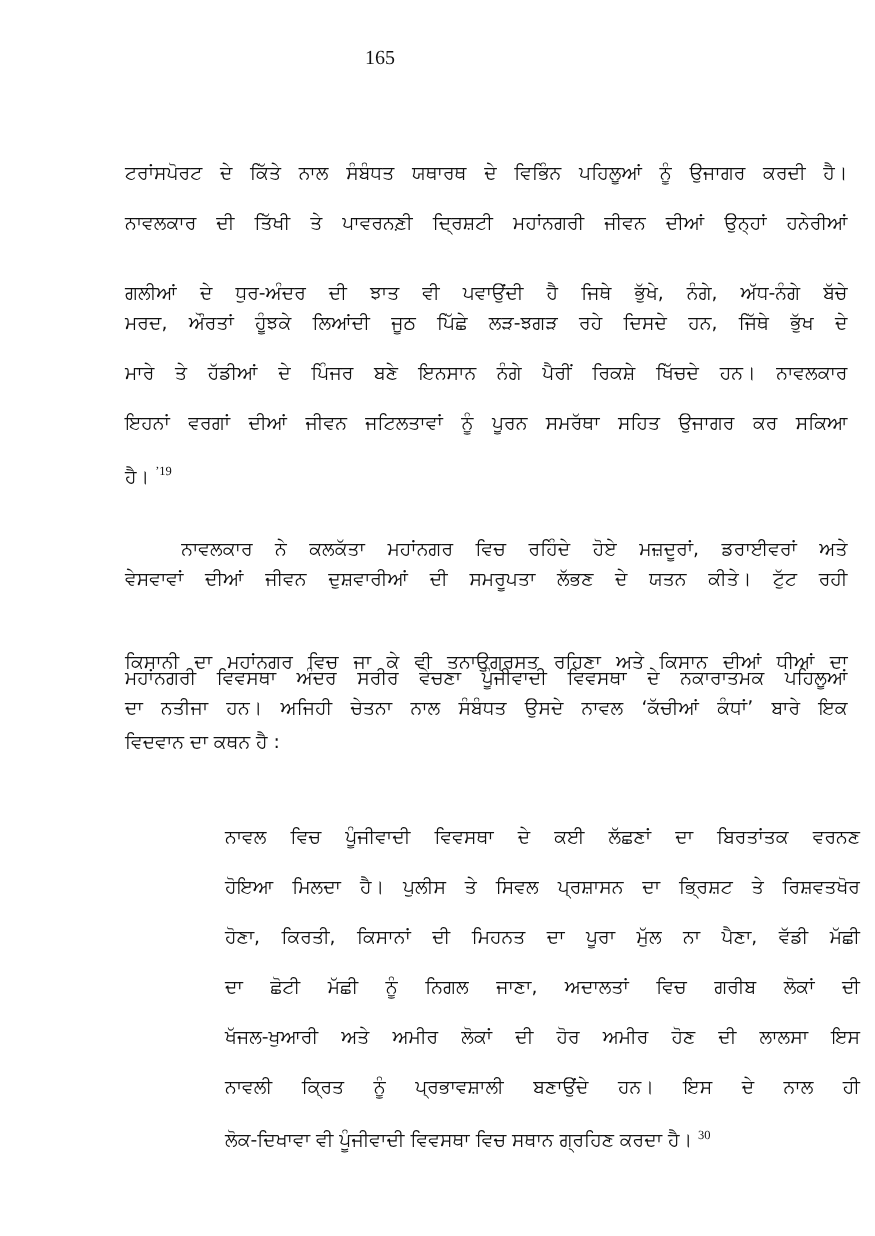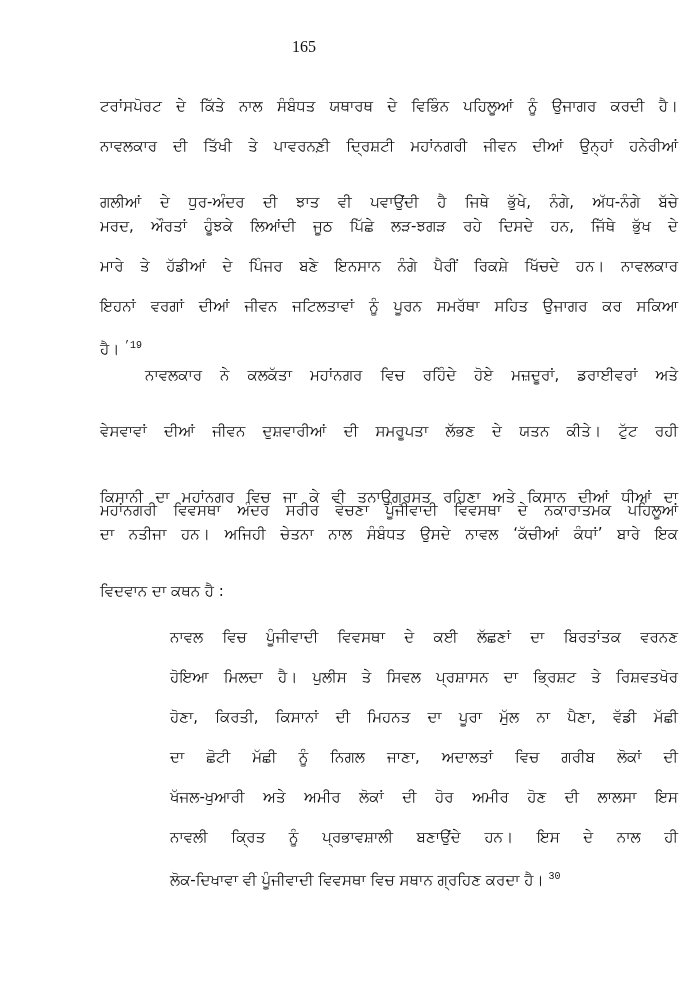--- a/index.html
+++ b/index.html
@@ -1,47 +1,47 @@
 <!DOCTYPE html>
 <html><head>
 <meta charset="utf-8">
 <style>
   html, body { margin:0; padding:0; background:#ffffff; }
   body { width:700px; height:989px; position:relative; overflow:hidden;
          font-family: "DejaVu Sans", sans-serif; color:#111; }
   .page-number { position:absolute; top:38px; left:0; width:608px; text-align:center;
          font-family:"Liberation Serif", serif; font-size:16px; }
   .line { position:absolute; left:100px; width:578px; font-size:15px; line-height:20px;
-          white-space:nowrap; text-align:justify; text-align-last:justify; }
+          white-space:nowrap; text-align:justify; text-align-last:justify;margin-top:32px; }
   .line.last { text-align-last:left; }
-  .q { left:170px; width:508px; }
-  sup { font-family:Liberation Mono, monospace; font-size:10px; vertical-align:6px; }
+  .q { left:180px; width:508px; }
+  sup { font-family:Liberation Serif, serif; font-size:10px; vertical-align:6px; }
 </style>
 </head>
 <body>
 
 <div class="page-number">165</div>
 
 <div>
   <div class="line" style="top:96px">ਟਰਾਂਸਪੋਰਟ ਦੇ ਕਿੱਤੇ ਨਾਲ ਸੰਬੰਧਤ ਯਥਾਰਥ ਦੇ ਵਿਭਿੰਨ ਪਹਿਲੂਆਂ ਨੂੰ ਉਜਾਗਰ ਕਰਦੀ ਹੈ।</div>
   <div class="line" style="top:136px">ਨਾਵਲਕਾਰ ਦੀ ਤਿੱਖੀ ਤੇ ਪਾਵਰਨਣ਼ੀ ਦ੍ਰਿਸ਼ਟੀ ਮਹਾਂਨਗਰੀ ਜੀਵਨ ਦੀਆਂ ਉਨ੍ਹਾਂ ਹਨੇਰੀਆਂ</div>
   <div class="line" style="top:192px">ਗਲੀਆਂ ਦੇ ਧੁਰ-ਅੰਦਰ ਦੀ ਝਾਤ ਵੀ ਪਵਾਉਂਦੀ ਹੈ ਜਿਥੇ ਭੁੱਖੇ, ਨੰਗੇ, ਅੱਧ-ਨੰਗੇ ਬੱਚੇ</div>
   <div class="line" style="top:216px">ਮਰਦ, ਔਰਤਾਂ ਹੂੰਝਕੇ ਲਿਆਂਦੀ ਜੂਠ ਪਿੱਛੇ ਲੜ-ਝਗੜ ਰਹੇ ਦਿਸਦੇ ਹਨ, ਜਿੱਥੇ ਭੁੱਖ ਦੇ</div>
   <div class="line" style="top:256px">ਮਾਰੇ ਤੇ ਹੱਡੀਆਂ ਦੇ ਪਿੰਜਰ ਬਣੇ ਇਨਸਾਨ ਨੰਗੇ ਪੈਰੀਂ ਰਿਕਸ਼ੇ ਖਿੱਚਦੇ ਹਨ। ਨਾਵਲਕਾਰ</div>
   <div class="line" style="top:296px">ਇਹਨਾਂ ਵਰਗਾਂ ਦੀਆਂ ਜੀਵਨ ਜਟਿਲਤਾਵਾਂ ਨੂੰ ਪੂਰਨ ਸਮਰੱਥਾ ਸਹਿਤ ਉਜਾਗਰ ਕਰ ਸਕਿਆ</div>
   <div class="line last" style="top:336px"><span>ਹੈ।</span> <sup>’19</sup></div>
 </div>
 
 <div>
-  <div class="line" style="top:365px; left:145px; width:533px">ਨਾਵਲਕਾਰ ਨੇ ਕਲਕੱਤਾ ਮਹਾਂਨਗਰ ਵਿਚ ਰਹਿੰਦੇ ਹੋਏ ਮਜ਼ਦੂਰਾਂ, ਡਰਾਈਵਰਾਂ ਅਤੇ</div>
+  <div class="line" style="top:397px; left:145px; width:533px">ਨਾਵਲਕਾਰ ਨੇ ਕਲਕੱਤਾ ਮਹਾਂਨਗਰ ਵਿਚ ਰਹਿੰਦੇ ਹੋਏ ਮਜ਼ਦੂਰਾਂ, ਡਰਾਈਵਰਾਂ ਅਤੇ</div>
   <div class="line" style="top:421px">ਵੇਸਵਾਵਾਂ ਦੀਆਂ ਜੀਵਨ ਦੁਸ਼ਵਾਰੀਆਂ ਦੀ ਸਮਰੂਪਤਾ ਲੱਭਣ ਦੇ ਯਤਨ ਕੀਤੇ। ਟੁੱਟ ਰਹੀ</div>
   <div class="line" style="top:487px">ਕਿਸਾਨੀ ਦਾ ਮਹਾਂਨਗਰ ਵਿਚ ਜਾ ਕੇ ਵੀ ਤਨਾਉਗ੍ਰਸਤ ਰਹਿਣਾ ਅਤੇ ਕਿਸਾਨ ਦੀਆਂ ਧੀਆਂ ਦਾ</div>
   <div class="line" style="top:500px">ਮਹਾਂਨਗਰੀ ਵਿਵਸਥਾ ਅੰਦਰ ਸਰੀਰ ਵੇਚਣਾ ਪੂੰਜੀਵਾਦੀ ਵਿਵਸਥਾ ਦੇ ਨਕਾਰਾਤਮਕ ਪਹਿਲੂਆਂ</div>
   <div class="line" style="top:524px">ਦਾ ਨਤੀਜਾ ਹਨ। ਅਜਿਹੀ ਚੇਤਨਾ ਨਾਲ ਸੰਬੰਧਤ ਉਸਦੇ ਨਾਵਲ ‘ਕੱਚੀਆਂ ਕੰਧਾਂ’ ਬਾਰੇ ਇਕ</div>
-  <div class="line last" style="top:581px">ਵਿਦਵਾਨ ਦਾ ਕਥਨ ਹੈ :</div>
+  <div class="line last" style="top:551px">ਵਿਦਵਾਨ ਦਾ ਕਥਨ ਹੈ :</div>
 </div>
 
 <div>
   <div class="line q" style="top:627px">ਨਾਵਲ ਵਿਚ ਪੂੰਜੀਵਾਦੀ ਵਿਵਸਥਾ ਦੇ ਕਈ ਲੱਛਣਾਂ ਦਾ ਬਿਰਤਾਂਤਕ ਵਰਨਣ</div>
   <div class="line q" style="top:667px">ਹੋਇਆ ਮਿਲਦਾ ਹੈ। ਪੁਲੀਸ ਤੇ ਸਿਵਲ ਪ੍ਰਸ਼ਾਸਨ ਦਾ ਭ੍ਰਿਸ਼ਟ ਤੇ ਰਿਸ਼ਵਤਖੋਰ</div>
   <div class="line q" style="top:707px">ਹੋਣਾ, ਕਿਰਤੀ, ਕਿਸਾਨਾਂ ਦੀ ਮਿਹਨਤ ਦਾ ਪੂਰਾ ਮੁੱਲ ਨਾ ਪੈਣਾ, ਵੱਡੀ ਮੱਛੀ</div>
   <div class="line q" style="top:747px">ਦਾ ਛੋਟੀ ਮੱਛੀ ਨੂੰ ਨਿਗਲ ਜਾਣਾ, ਅਦਾਲਤਾਂ ਵਿਚ ਗਰੀਬ ਲੋਕਾਂ ਦੀ</div>
   <div class="line q" style="top:787px">ਖੱਜਲ-ਖੁਆਰੀ ਅਤੇ ਅਮੀਰ ਲੋਕਾਂ ਦੀ ਹੋਰ ਅਮੀਰ ਹੋਣ ਦੀ ਲਾਲਸਾ ਇਸ</div>
   <div class="line q" style="top:827px">ਨਾਵਲੀ ਕ੍ਰਿਤ ਨੂੰ ਪ੍ਰਭਾਵਸ਼ਾਲੀ ਬਣਾਉਂਦੇ ਹਨ। ਇਸ ਦੇ ਨਾਲ ਹੀ</div>
   <div class="line q last" style="top:867px"><span>ਲੋਕ-ਦਿਖਾਵਾ ਵੀ ਪੂੰਜੀਵਾਦੀ ਵਿਵਸਥਾ ਵਿਚ ਸਥਾਨ ਗ੍ਰਹਿਣ ਕਰਦਾ ਹੈ।</span> <sup>30</sup></div>

